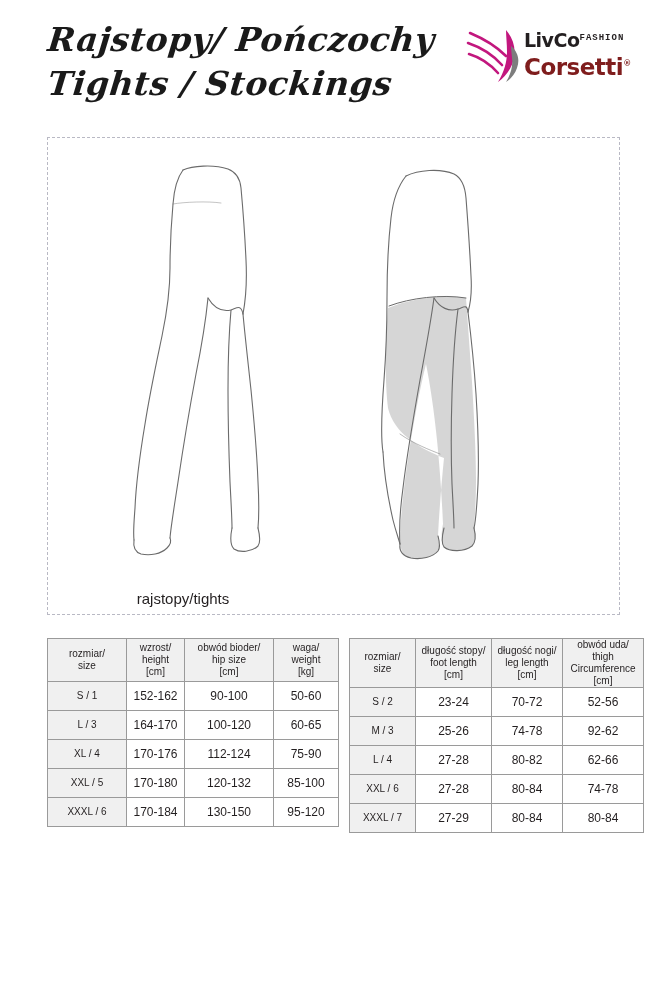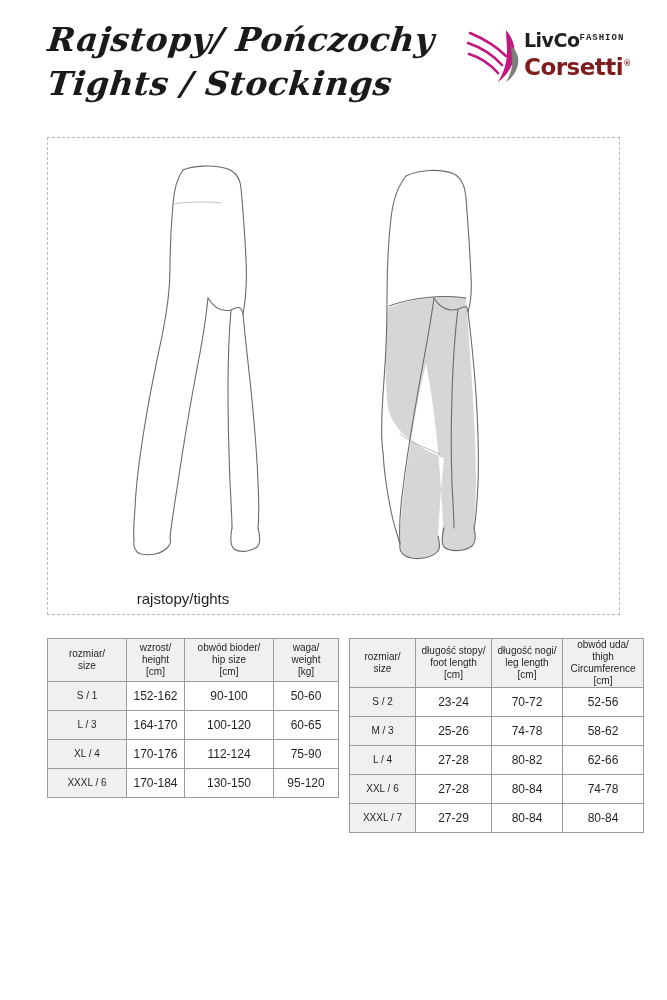--- a/index.html
+++ b/index.html
@@ -348,20 +348,26 @@
         <td>100-120</td>
         <td>60-65</td>
       </tr>
       <tr>
         <td class="size-col">XL / 4</td>
         <td>170-176</td>
         <td>112-124</td>
         <td>75-90</td>
       </tr>
       <tr>
+        <td class="size-col">XXL / 5</td>
+        <td>170-180</td>
+        <td>120-132</td>
+        <td>85-100</td>
+      </tr>
+      <tr>
         <td class="size-col">XXXL / 6</td>
         <td>170-184</td>
         <td>130-150</td>
         <td>95-120</td>
       </tr>
     </tbody>
   </table>
 
   <table class="table" id="table-right">
     <thead>
@@ -391,21 +397,21 @@
       <tr>
         <td class="size-col">S / 2</td>
         <td>23-24</td>
         <td>70-72</td>
         <td>52-56</td>
       </tr>
       <tr>
         <td class="size-col">M / 3</td>
         <td>25-26</td>
         <td>74-78</td>
-        <td>58-62</td>
+        <td>92-62</td>
       </tr>
       <tr>
         <td class="size-col">L / 4</td>
         <td>27-28</td>
         <td>80-82</td>
         <td>62-66</td>
       </tr>
       <tr>
         <td class="size-col">XXL / 6</td>
         <td>27-28</td>

